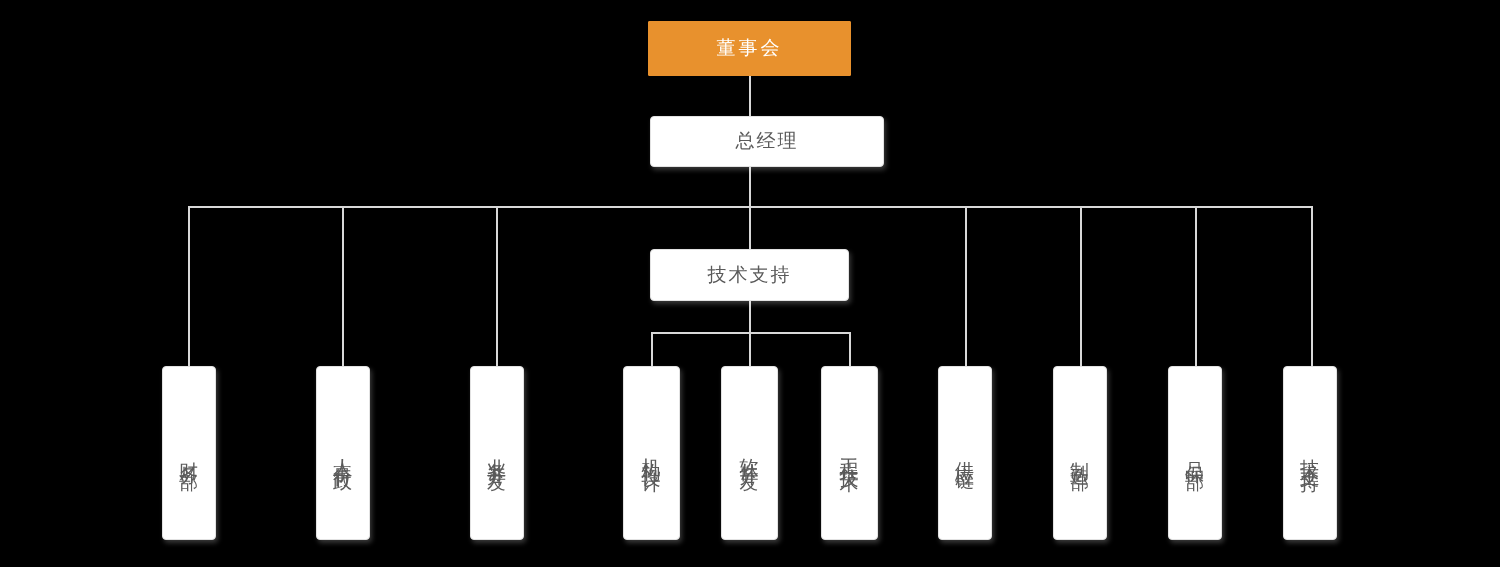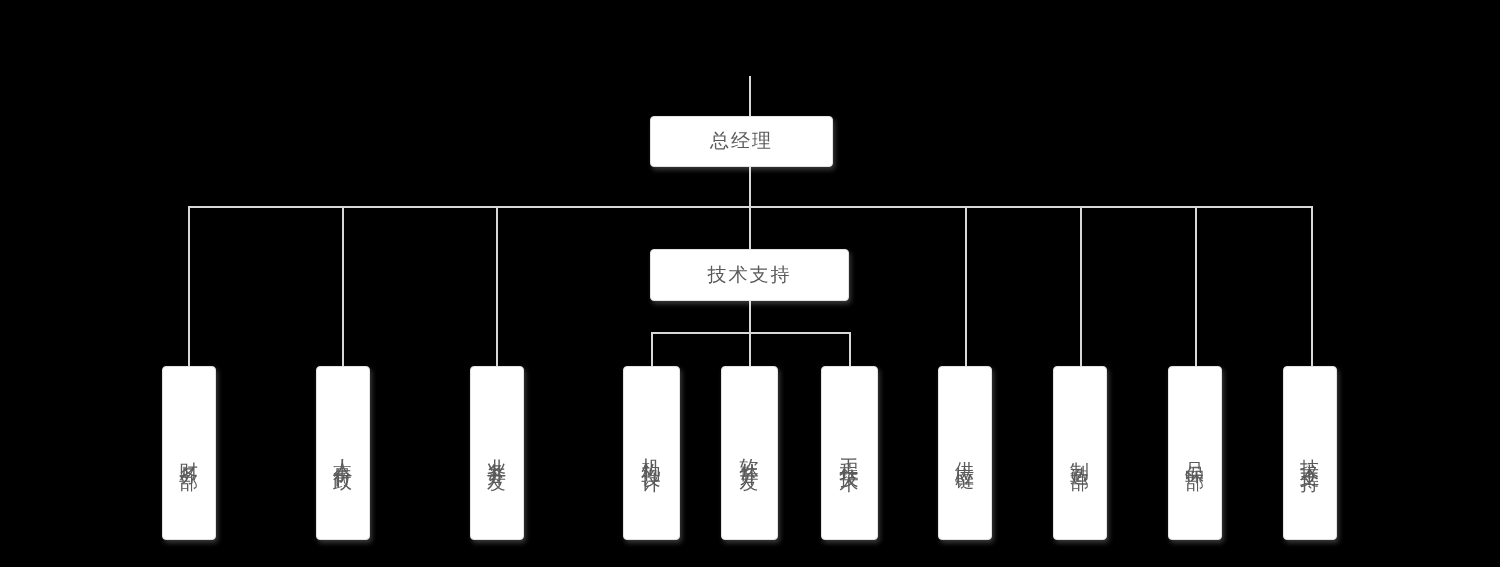--- a/index.html
+++ b/index.html
@@ -90,22 +90,25 @@
   <div class="conn conn-v" style="left:1080px; top:206px; height:160px;"></div>
   <div class="conn conn-v" style="left:1195px; top:206px; height:160px;"></div>
   <div class="conn conn-v" style="left:1311px; top:206px; height:160px;"></div>
 
   <div class="conn conn-v" style="left:749px; top:300px; height:33px;"></div>
   <div class="conn conn-h" style="left:651px; top:332px; width:200px;"></div>
   <div class="conn conn-v" style="left:651px; top:332px; height:34px;"></div>
   <div class="conn conn-v" style="left:749px; top:332px; height:34px;"></div>
   <div class="conn conn-v" style="left:849px; top:332px; height:34px;"></div>
 
+  <div class="node node-accent" style="left:648px; top:21px; width:203px; height:55px;">
+    <span class="node-label">董事会</span>
+  </div>
 
-  <div class="node node-white" style="left:650px; top:116px; width:183px; height:51px;">
+  <div class="node node-white" style="left:650px; top:116px; width:234px; height:51px;">
     <span class="node-label">总经理</span>
   </div>
 
   <div class="node node-white" style="left:650px; top:249px; width:199px; height:52px;">
     <span class="node-label">技术支持</span>
   </div>
 
   <div class="node node-white node-leaf" style="left:162px; top:366px; width:54px; height:174px;">
     <span class="node-label">财务部</span>
   </div>

